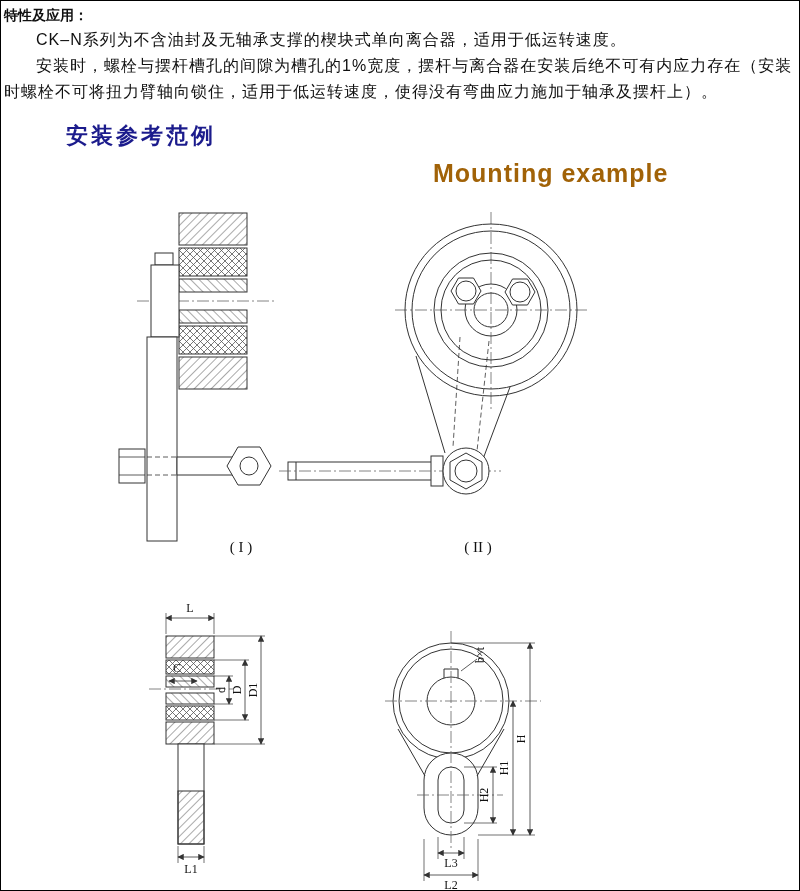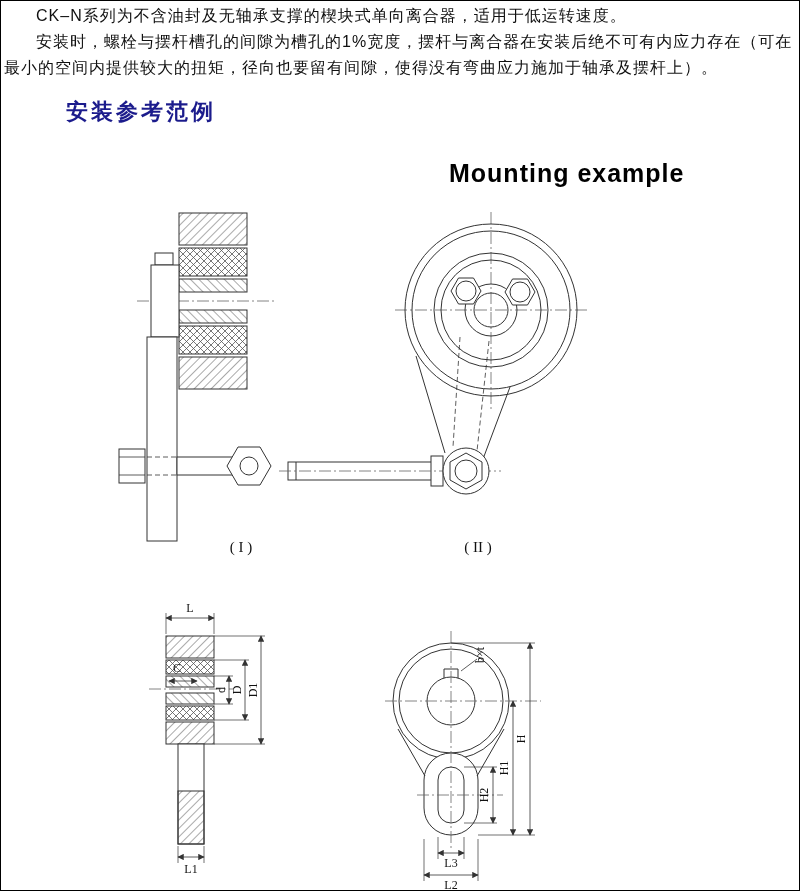--- a/index.html
+++ b/index.html
@@ -10,22 +10,22 @@
     background:#ffffff; border:1px solid #000; overflow:hidden;
   }
   .textblock { padding:2px 6px 0 3px; color:#101010; }
   .intro-heading { font-size:14px; font-weight:bold; line-height:24px; }
   .para { font-size:16px; line-height:26px; text-indent:2em; letter-spacing:1px; }
   .section-title {
     margin:16px 0 0 62px; font-size:22px; font-weight:bold;
     color:#1b1b8c; letter-spacing:3px;
   }
   .watermark {
-    position:absolute; left:448px; top:158px;
-    font-size:25px; font-weight:bold; color:#000000; letter-spacing:1px;
+    position:absolute; left:432px; top:158px;
+    font-size:25px; font-weight:bold; color:#a16207; letter-spacing:1px;
     user-select:none;
   }
   svg.drawing { position:absolute; left:0; top:190px; }
 
   
   .ol  { fill:#ffffff; stroke:#333; stroke-width:1; }   
   .nf  { fill:none;    stroke:#333; stroke-width:1; }   
   .pr  { stroke:#333;  stroke-width:1; }                
   .cl  { stroke:#666; stroke-width:0.8; stroke-dasharray:12 3 2 3; fill:none; } 
   .hid { stroke:#333; stroke-width:0.8; stroke-dasharray:5 3; fill:none; }      
@@ -33,22 +33,23 @@
   .ext { stroke:#333; stroke-width:0.7; }               
   .lbl { font-size:12px; fill:#111; font-family:"Liberation Serif","DejaVu Serif",serif; }
   .cap { font-size:15px; fill:#111; font-family:"Liberation Serif","DejaVu Serif",serif; }
 </style>
 </head>
 <body>
 
 <div class="page">
 
   <div class="textblock">
+    <div class="intro-heading">特性及应用：</div>
     <p class="para">CK–N系列为不含油封及无轴承支撑的楔块式单向离合器，适用于低运转速度。</p>
-    <p class="para">安装时，螺栓与摆杆槽孔的间隙为槽孔的1%宽度，摆杆与离合器在安装后绝不可有内应力存在（可在最小的空间内提供较大的扭矩，径向也要留有间隙，使得没有弯曲应力施加于轴承及摆杆上）。</p>
+    <p class="para">安装时，螺栓与摆杆槽孔的间隙为槽孔的1%宽度，摆杆与离合器在安装后绝不可有内应力存在（安装时螺栓不可将扭力臂轴向锁住，适用于低运转速度，使得没有弯曲应力施加于轴承及摆杆上）。</p>
     <div class="section-title">安装参考范例</div>
   </div>
 
   <div class="watermark">Mounting example</div>
 
   <svg class="drawing" width="800" height="700" viewBox="0 0 800 700" xmlns="http://www.w3.org/2000/svg">
     <defs>
       <pattern id="hA" patternUnits="userSpaceOnUse" width="6" height="6" patternTransform="rotate(45)">
         <line x1="0" y1="0" x2="0" y2="6" stroke="#555" stroke-width="1"></line>
       </pattern>

